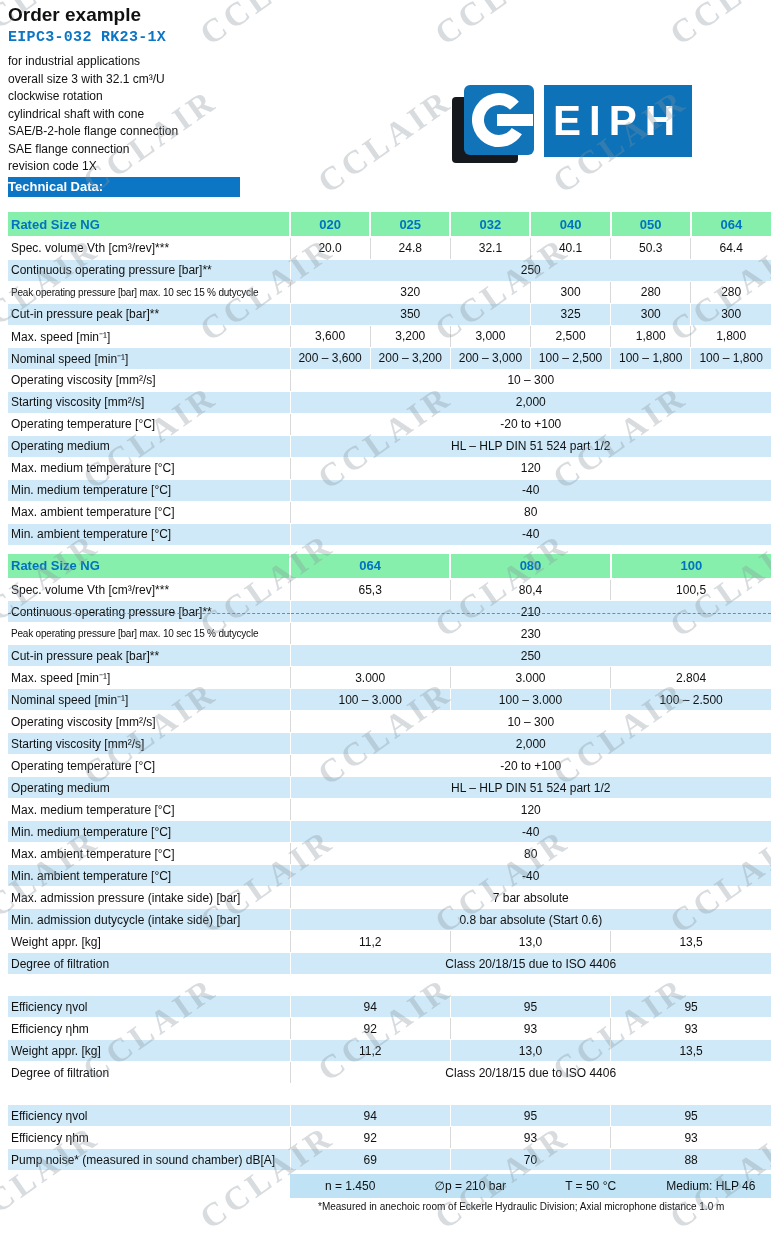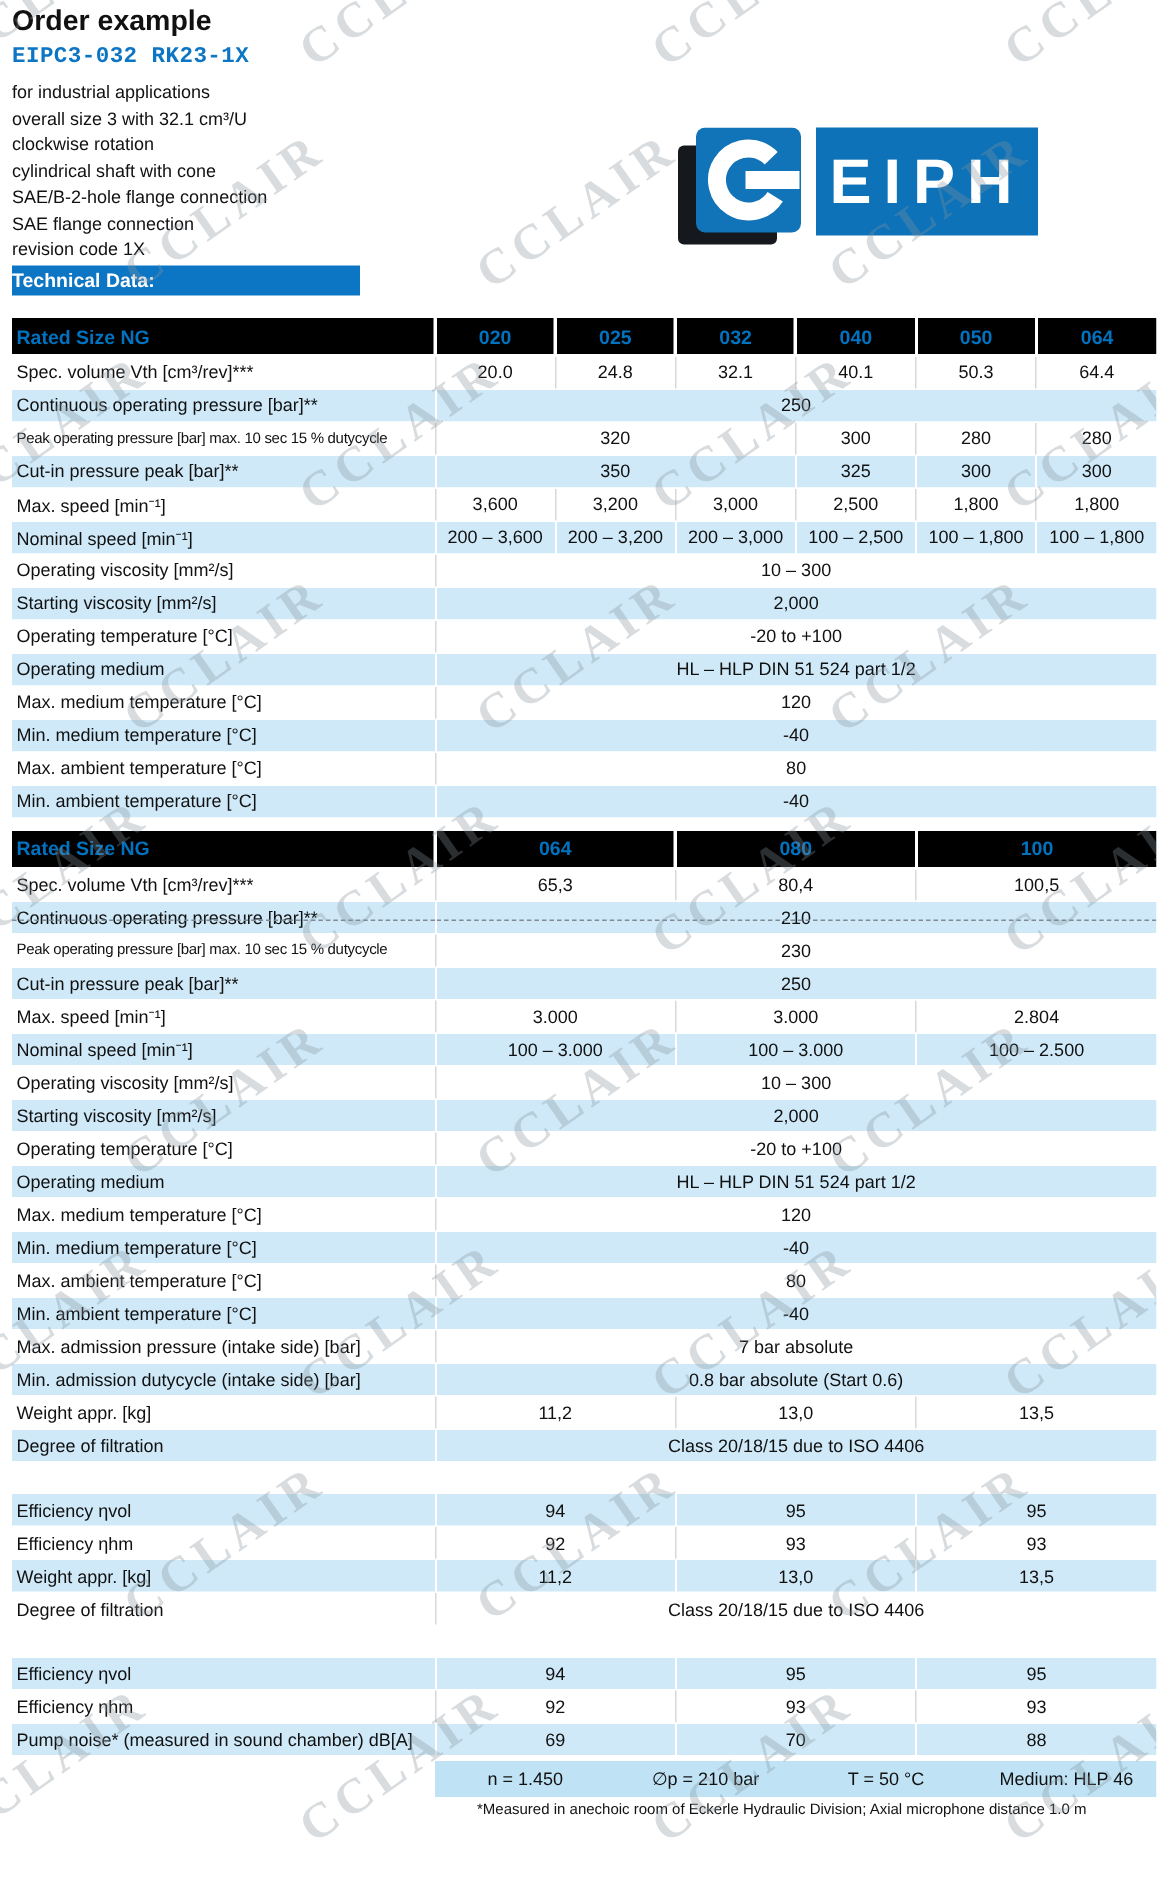--- a/index.html
+++ b/index.html
@@ -19,21 +19,21 @@
   .logo-word{width:148px;height:72px;background:#0d72b8;color:#fff;display:flex;align-items:center;
              justify-content:center;font-size:42px;font-weight:bold;letter-spacing:8px;}
   .section-bar{position:absolute;left:8px;top:177px;width:232px;height:20px;background:#0d76c4;color:#fff;
                font-size:13px;font-weight:bold;line-height:20px;padding-left:0;box-sizing:border-box;}
   
   table.data{border-collapse:collapse;table-layout:fixed;width:763px;margin-left:8px;position:relative;z-index:1;}
   table.data td{height:22px;padding:0 3px;font-size:12px;vertical-align:middle;overflow:hidden;white-space:nowrap;box-sizing:border-box;}
   td.label{text-align:left;padding-left:6px;}
   td.val{text-align:center;}
   td.label.small{font-size:10px;letter-spacing:-.2px;}
-  tr.hdr td{background:#000000;height:26px;border:2px solid #fff;color:#0072c0;font-weight:bold;font-size:13px;}
+  tr.hdr td{background:#86efac;height:26px;border:2px solid #fff;color:#0072c0;font-weight:bold;font-size:13px;}
   tr.blue td{background:#cfe9f8;border:1px solid #fff;}
   tr.white td{background:#fff;border-top:1px solid #fff;border-bottom:1px solid #fff;
               border-left:1px solid #d8d8d8;border-right:1px solid #d8d8d8;}
   table.data tr td:first-child{border-left:none !important;}
   table.data tr td:last-child{border-right:none !important;}
   tr.dashed td{position:relative;border-top:1px dashed #7d8a93;}
   tr.dashed td::after{content:"";position:absolute;left:0;right:0;top:58%;border-top:1px dashed #7d8a93;}
   .t2{margin-top:6px;}
   .t3{margin-top:20px;}
   .t4{margin-top:20px;}

